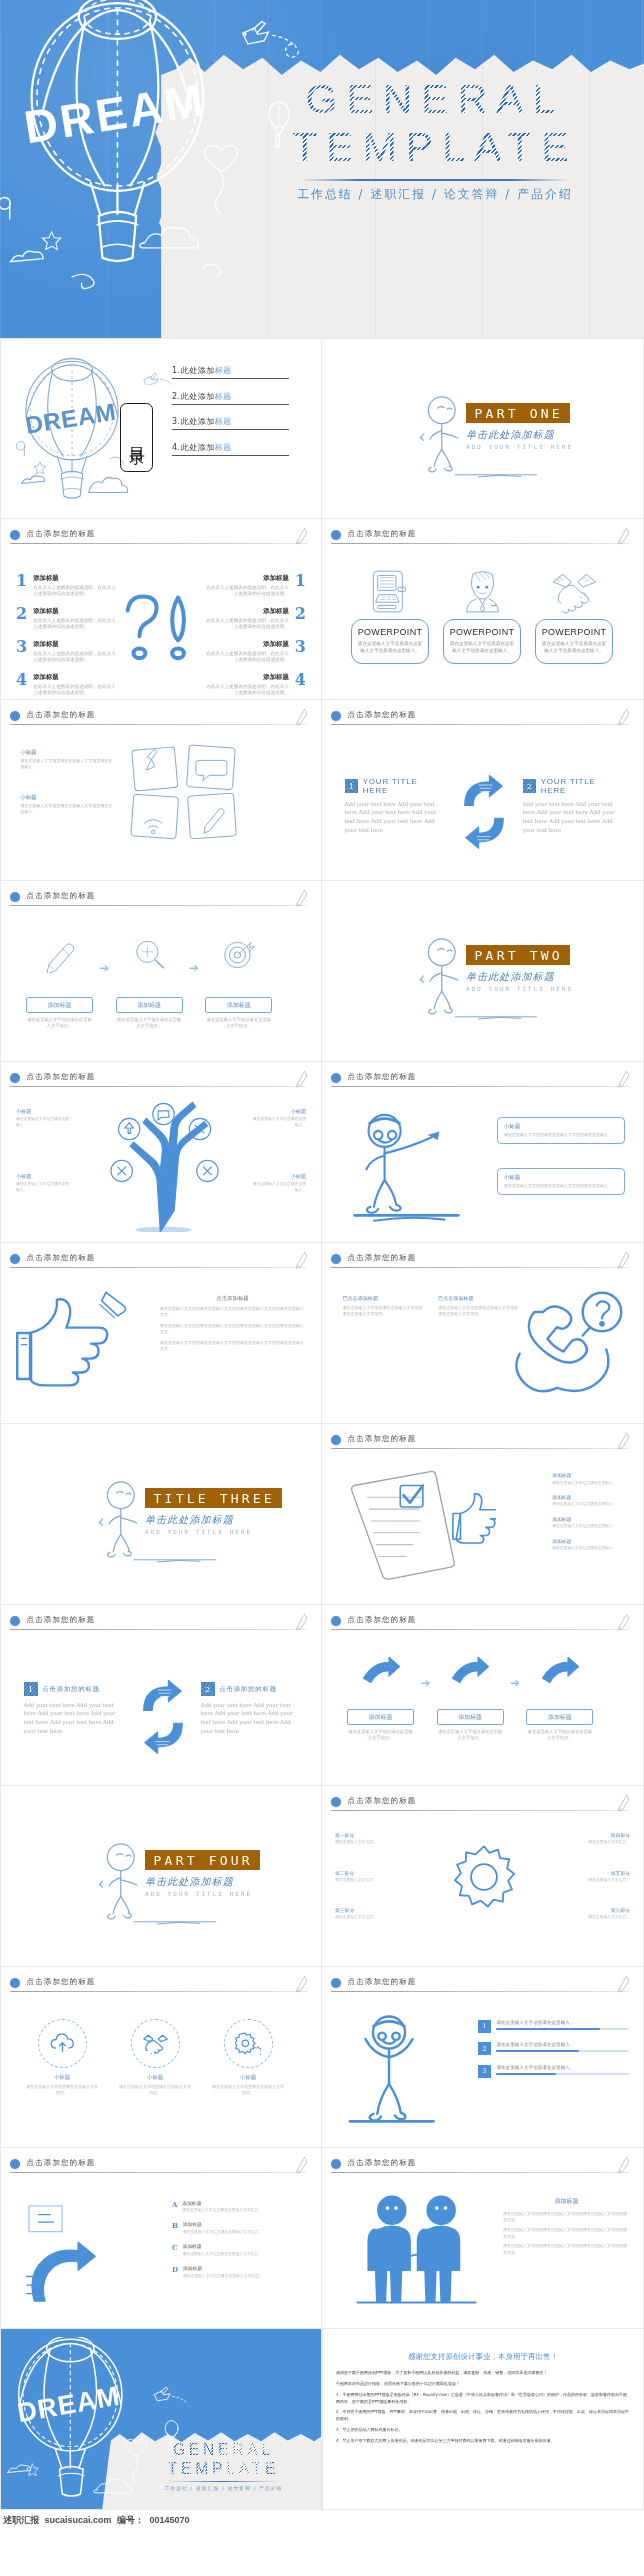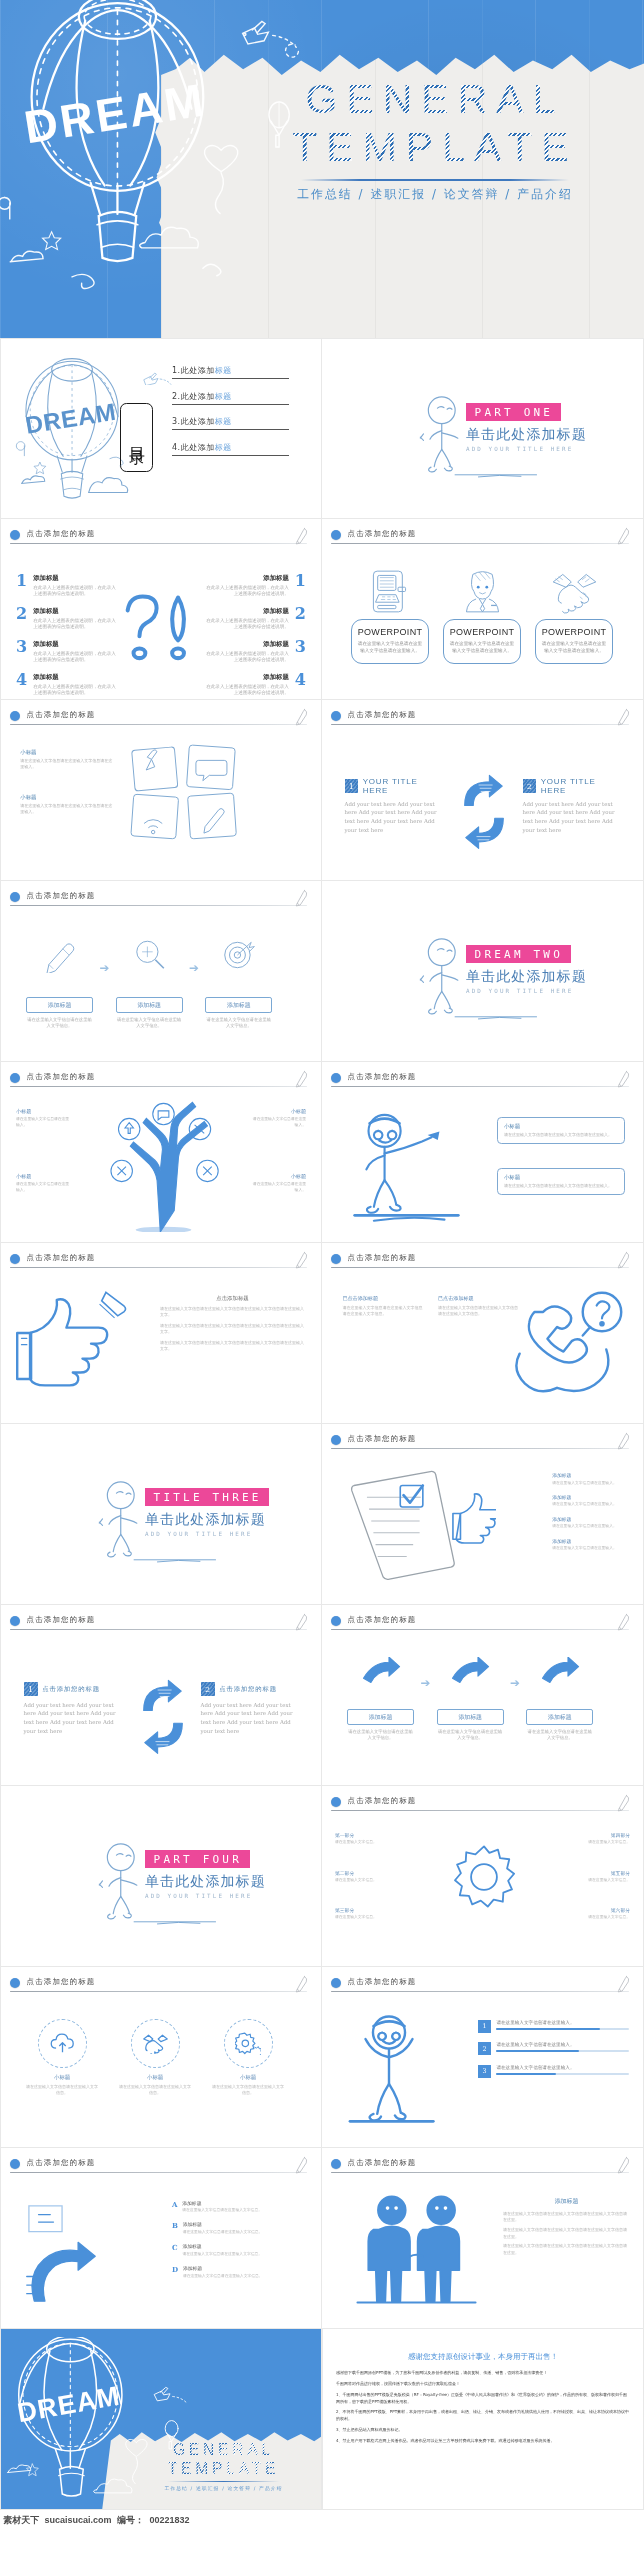--- a/index.html
+++ b/index.html
@@ -163,27 +163,27 @@
   .toc-badge span {
     writing-mode: vertical-rl;
     font-size: 16px; color: #111;
     font-family: "DejaVu Sans", sans-serif; letter-spacing: 3.2px;
   }
 
   
   .part-wrap { position: absolute; left: 144px; top: 64px; }
   .part-chip {
     display: inline-block;
-    background: #ec4899; color: #fff;
-    font-size: 11px; letter-spacing: 3.2px;
+    background: #a16207; color: #fff;
+    font-size: 13px; letter-spacing: 3.2px;
     padding: 2.7px 7.5px 2.7px 8.6px;
     font-family: "DejaVu Sans Mono", monospace;
   }
-  .part-cn { margin-top: 4.3px; font-size: 14px; color: #4b7fb5;
-    font-family: "DejaVu Sans", sans-serif; letter-spacing: 1.1px; }
+  .part-cn { margin-top: 4.3px; font-size: 10px; color: #4b7fb5;
+    font-family: "DejaVu Sans", sans-serif; letter-spacing: 1.1px; font-style: italic; }
   .part-en { margin-top: 2.7px; font-size: 5.9px; color: #9fb6cd;
     font-family: "DejaVu Sans Mono", monospace; letter-spacing: 2.1px; }
   .part-ground {
     position: absolute; left: 100px; top: 134px; width: 150px; height: 5.4px;
   }
 
   
   .nums { position: absolute; top: 25px; width: 100px; }
   .nums.left { left: 15px; text-align: left; }
   .nums.right { right: 15px; text-align: right; }
@@ -848,21 +848,21 @@
           <circle cx="48" cy="28" r="25"></circle>
             <path d="M40 24 q 6 -5 12 -1 M58 26 q 5 -4 9 0"></path>
           <path d="M48 53 v 48"></path>
             <path d="M48 66 q -18 6 -22 16 M48 70 q 20 4 30 10"></path>
           <path d="M48 101 q -12 18 -14 32 M48 101 q 12 18 16 30"></path>
           <path d="M28 134 q -8 4 -2 8 q 8 3 12 -4 M62 132 q 9 3 4 8 q -9 3 -13 -4"></path>
           <path d="M14 72 l -6 8 M14 84 l -6 -6" stroke-width="2"></path>
         </g>
       </svg>
       <div class="part-wrap">
-        <div class="part-chip">DREAM TWO</div>
+        <div class="part-chip">PART TWO</div>
         <div class="part-cn">单击此处添加标题</div>
         <div class="part-en">ADD YOUR TITLE HERE</div>
       </div>
       <svg class="part-ground" width="150" height="9.7" viewBox="0 0 280 18">
         <path d="M0 6 H272" stroke="#6fa0cf" stroke-width="3" fill="none" stroke-linecap="round"></path>
         <path d="M78 13 q 70 -9 142 -2" stroke="#6fa0cf" stroke-width="3" fill="none" stroke-linecap="round"></path>
       </svg>
     </div>
   </div>
 
@@ -1546,19 +1546,19 @@
         <div class="lic-p">3、禁止把作品纳入商标或服务标记。</div>
         <div class="lic-p">4、禁止用户用下载格式在网上传播作品。或者作品可以让第三方单独付费或共享免费下载。或通过转移电话服务系统传播。</div>
       </div>
     </div>
   </div>
 
 </div>
 
 <div class="footer">
   <div class="footer-inner">
-    <span>素材天下</span>
+    <span>述职汇报</span>
     <span class="footer-site">sucaisucai.com</span>
     <span>编号：</span>
-    <span class="footer-id">00221832</span>
+    <span class="footer-id">00145070</span>
   </div>
 </div>
 
 
 </body></html>

